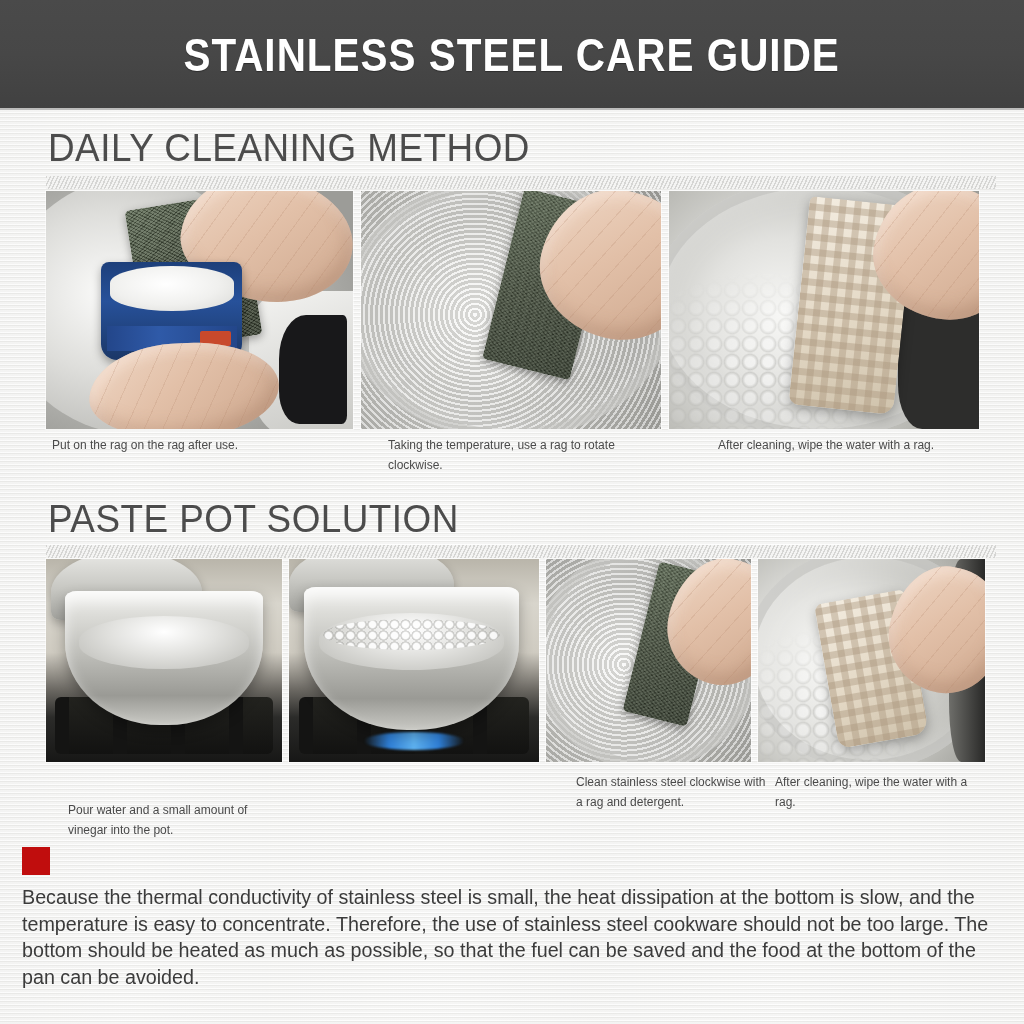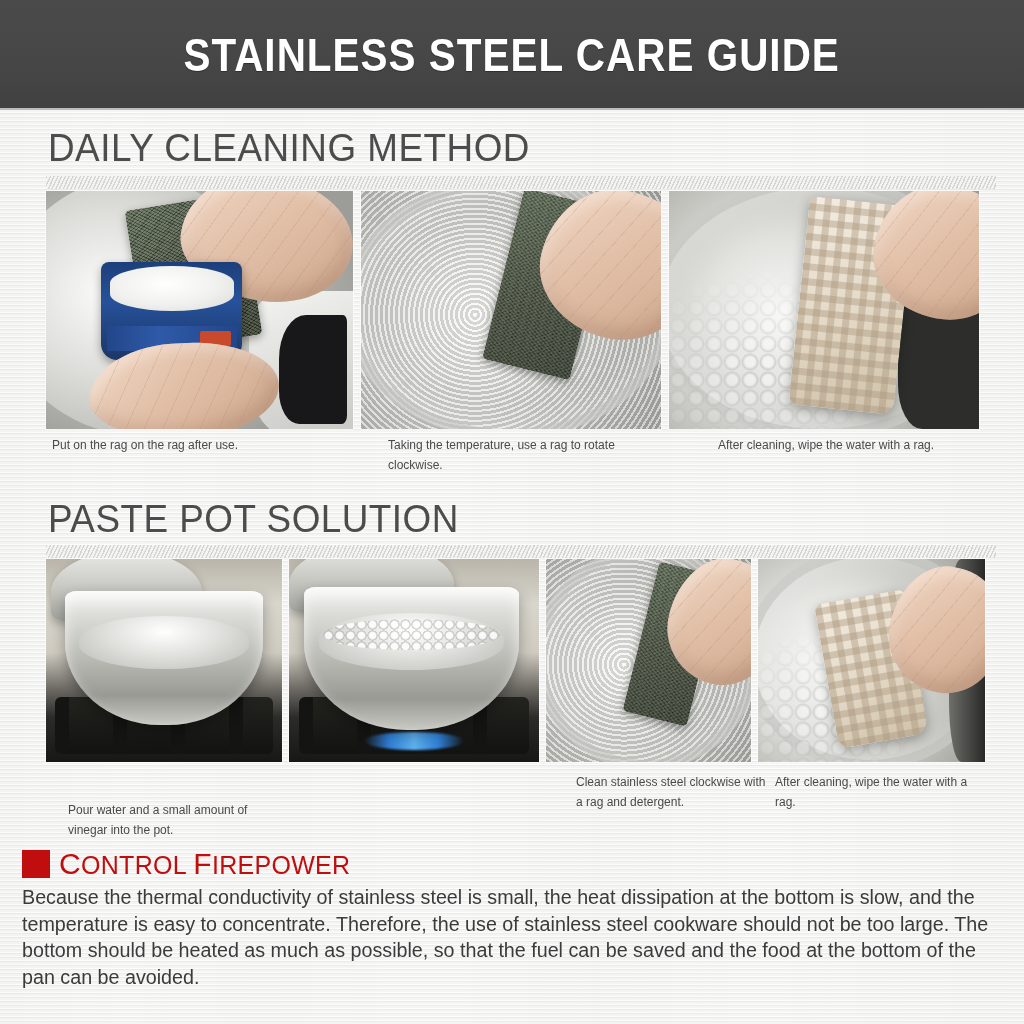--- a/index.html
+++ b/index.html
@@ -305,20 +305,17 @@
         </div>
     </div>
   </div>
 
   <div class="caption" style="left:68px;top:772px;width:200px;margin-top:28px;">Pour water and a small amount of vinegar into the pot.</div>
   <div class="caption" style="left:576px;top:772px;width:190px;">Clean stainless steel clockwise with a rag and detergent.</div>
   <div class="caption" style="left:775px;top:772px;width:200px;">After cleaning, wipe the water with a rag.</div>
 
   <div class="fire-head" style="top:847px;">
     <div class="red-square"></div>
-    <div class="fire-title">
-      <span class="cap">C</span><span class="sm">ONTROL </span><span class="cap">F</span><span class="sm">IREPOWER</span>
-    </div>
   </div>
 
   <div class="body-copy" style="top:884px;">Because the thermal conductivity of stainless steel is small, the heat dissipation at the bottom is slow, and the temperature is easy to concentrate. Therefore, the use of stainless steel cookware should not be too large. The bottom should be heated as much as possible, so that the fuel can be saved and the food at the bottom of the pan can be avoided.</div>
 
 </div>
 
 </body></html>

